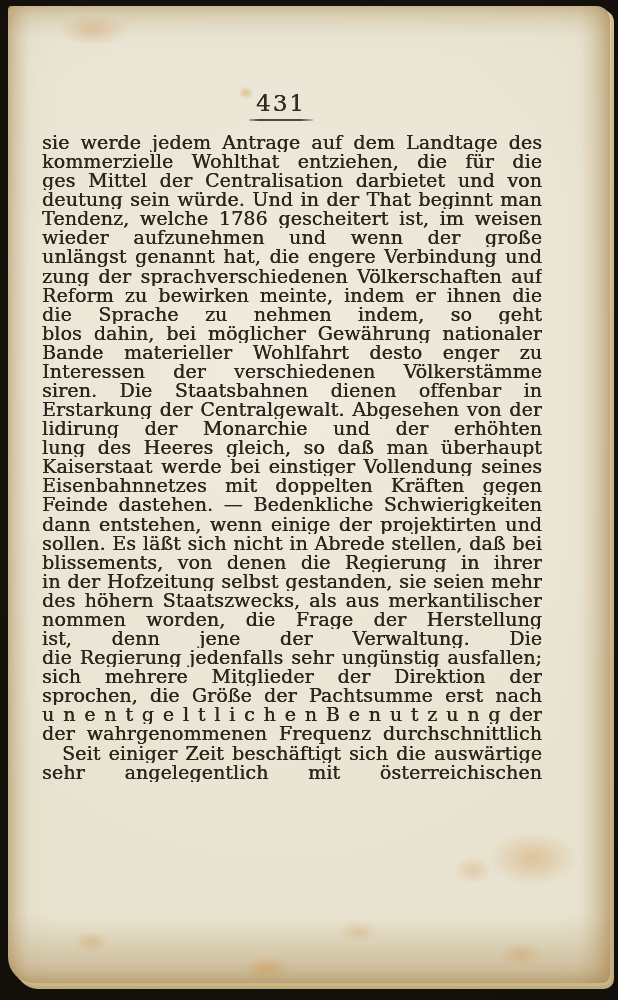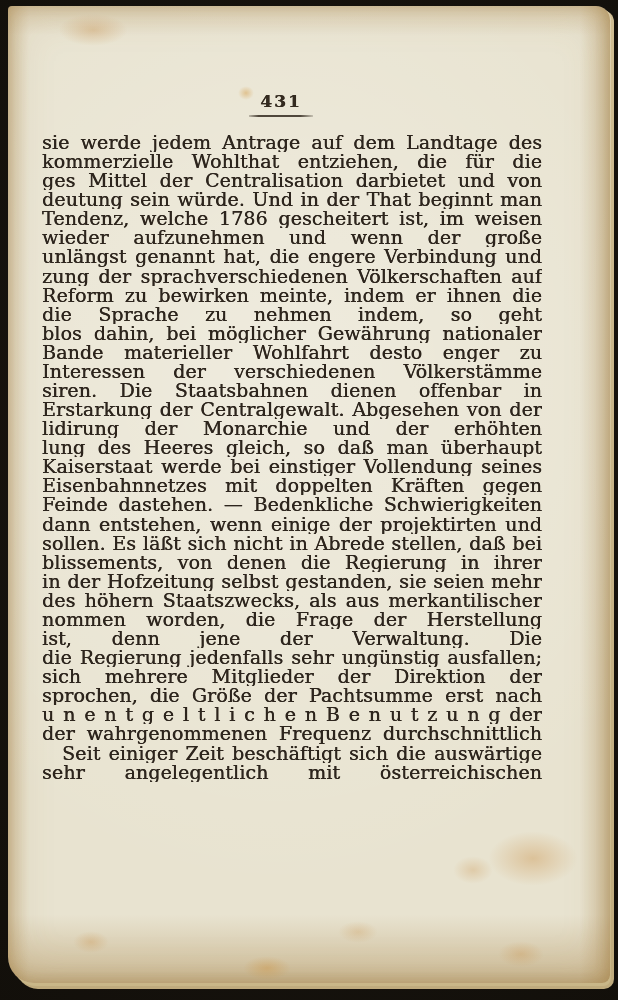--- a/index.html
+++ b/index.html
@@ -63,22 +63,22 @@
   }
   .header {
     position: absolute;
     left: 34px;
     width: 478px;
     top: 86px;
     text-align: center;
   }
   .page-number {
     display: inline-block;
-    font-size: 17px;
-    font-weight: bold;
+    font-size: 23px;
+    font-weight: normal;
     letter-spacing: 2px;
     color: #342b20;
     text-shadow: 0.3px 0 0 #342b20;
     line-height: 1;
   }
   .page-number-rule {
     width: 64px;
     height: 2px;
     margin: 4px auto 0 auto;
     background: linear-gradient(to right, rgba(52,43,32,0.25), rgba(52,43,32,0.85) 15%, rgba(52,43,32,0.85) 80%, rgba(52,43,32,0.2));

